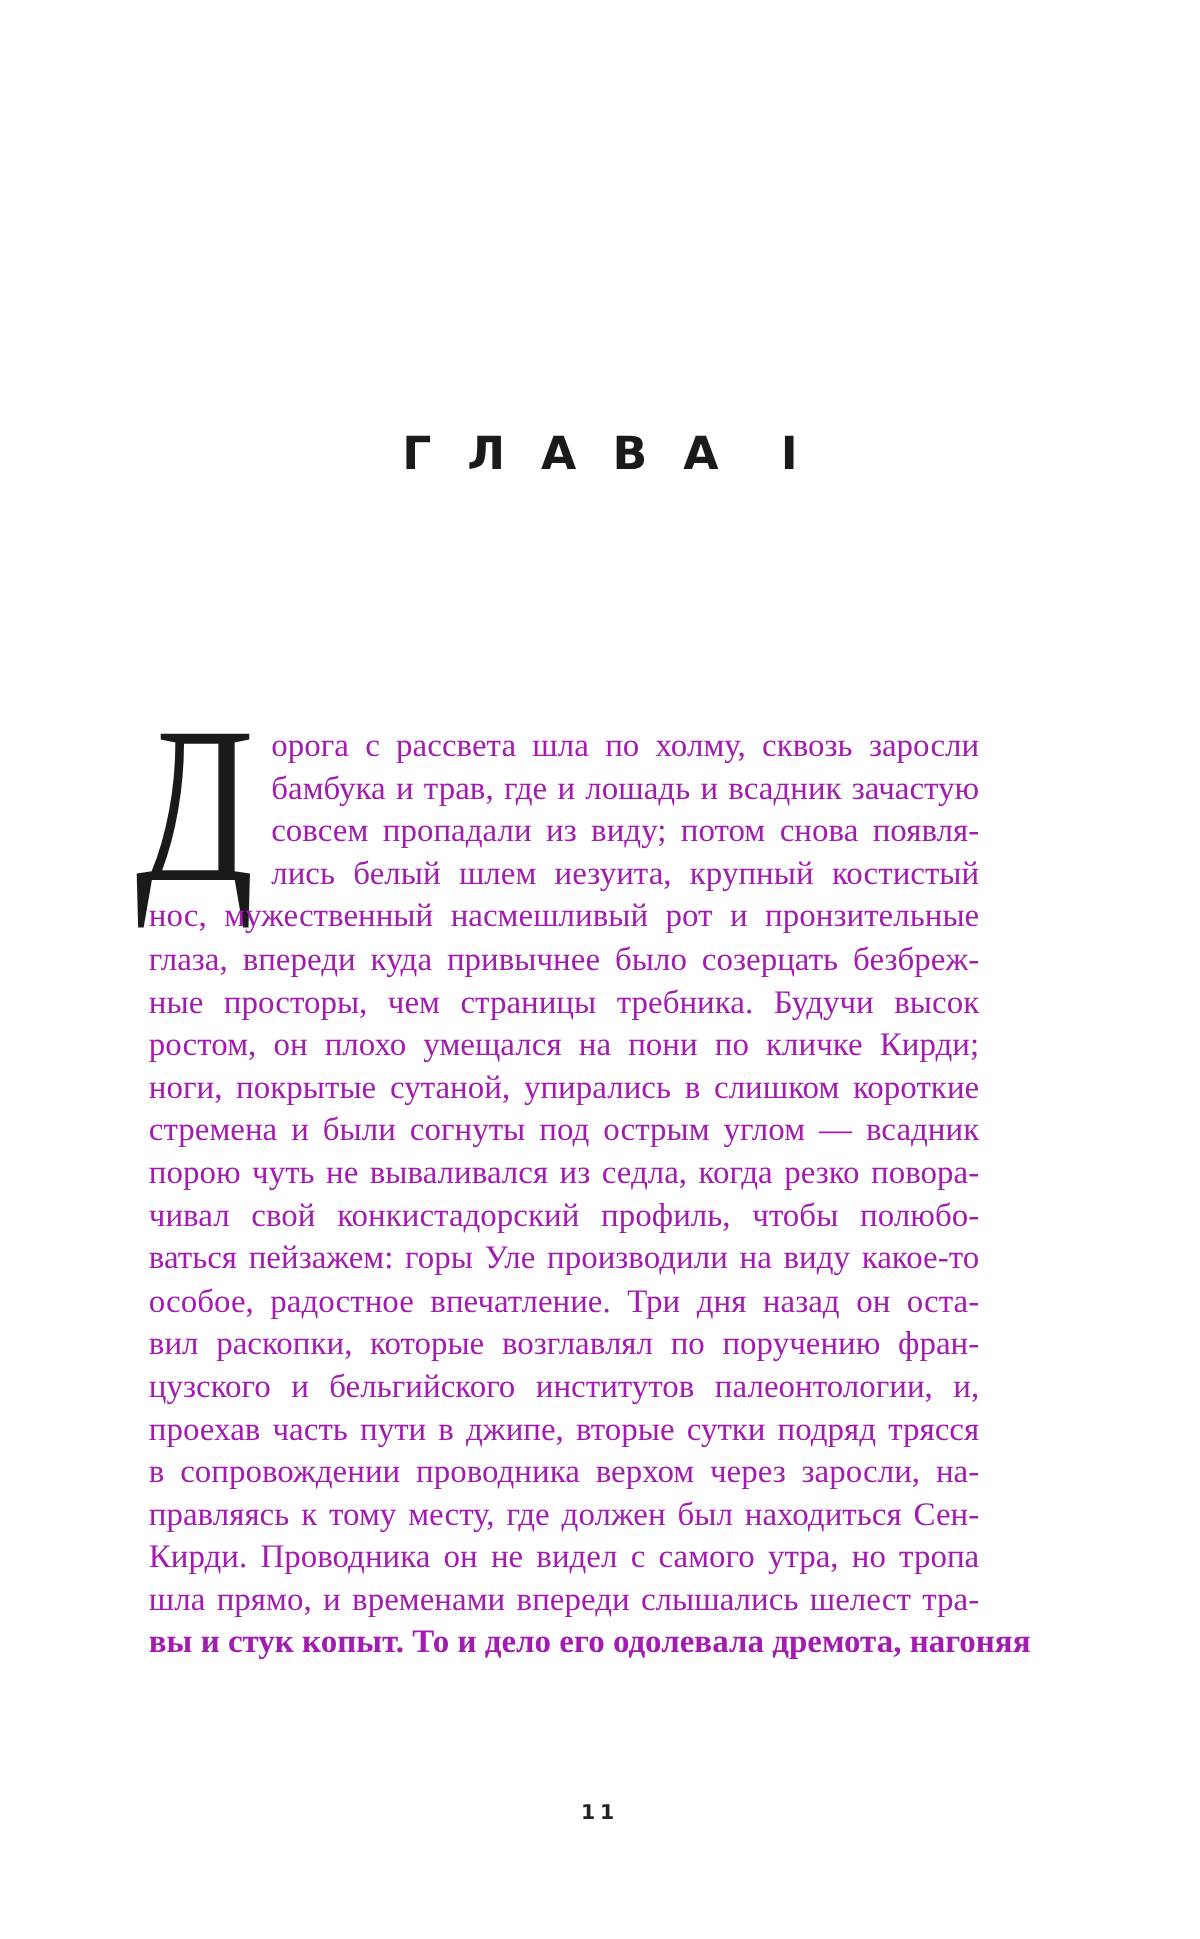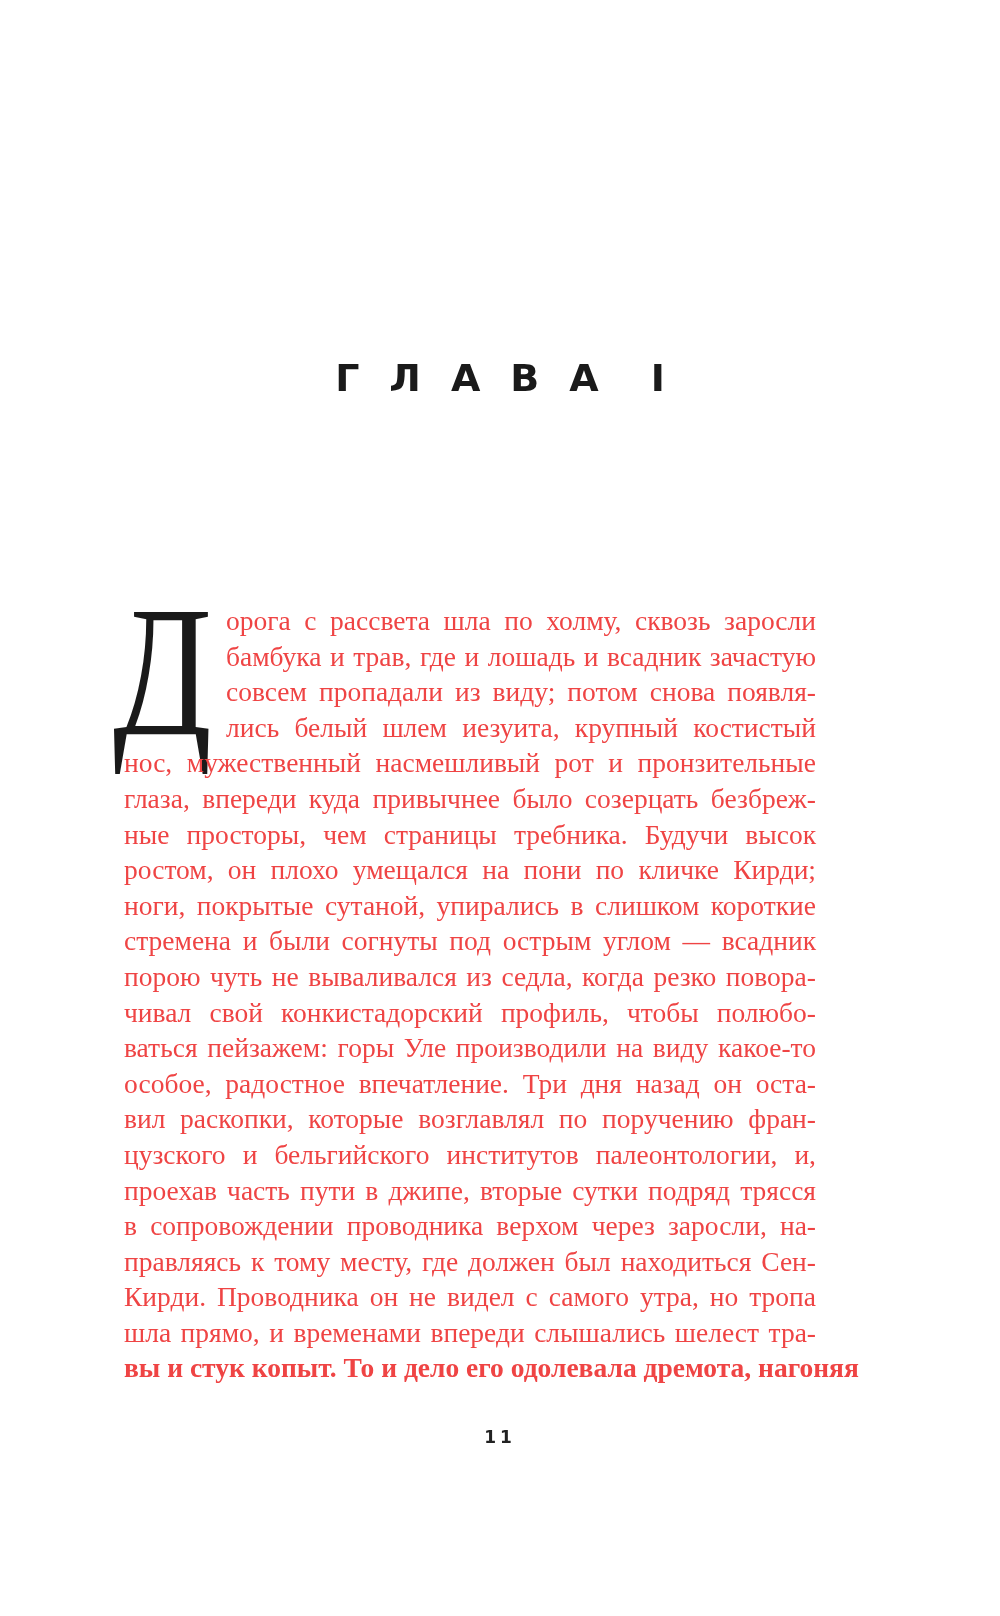--- a/index.html
+++ b/index.html
@@ -40,21 +40,21 @@
       margin-left: 22px;
     }
     .body-text {
       position: absolute;
       left: 124px;
       top: 603px;
       width: 692px;
       font-family: "Liberation Serif", "DejaVu Serif", serif;
       font-size: 27.5px;
       line-height: 35.6px;
-      color: #ef4444;
+      color: #a21caf;
       text-align: justify;
       hyphens: none;
     }
     .line {
       display: block;
       white-space: nowrap;
       text-align: justify;
       text-align-last: justify;
       height: 35.6px;
     }
@@ -76,21 +76,21 @@
       line-height: 148px;
       color: #1a1a1a;
       text-align: center;
       transform: scaleX(0.78);
       transform-origin: left top;
     }
     .page-number {
       position: absolute;
       left: 0;
       width: 1000px;
-      top: 1427px;
+      top: 1501px;
       text-align: center;
       font-family: "DejaVu Sans", sans-serif;
       font-weight: bold;
       font-size: 17px;
       letter-spacing: 4px;
       color: #222222;
     }
   </style>
 </head>
 <body>

